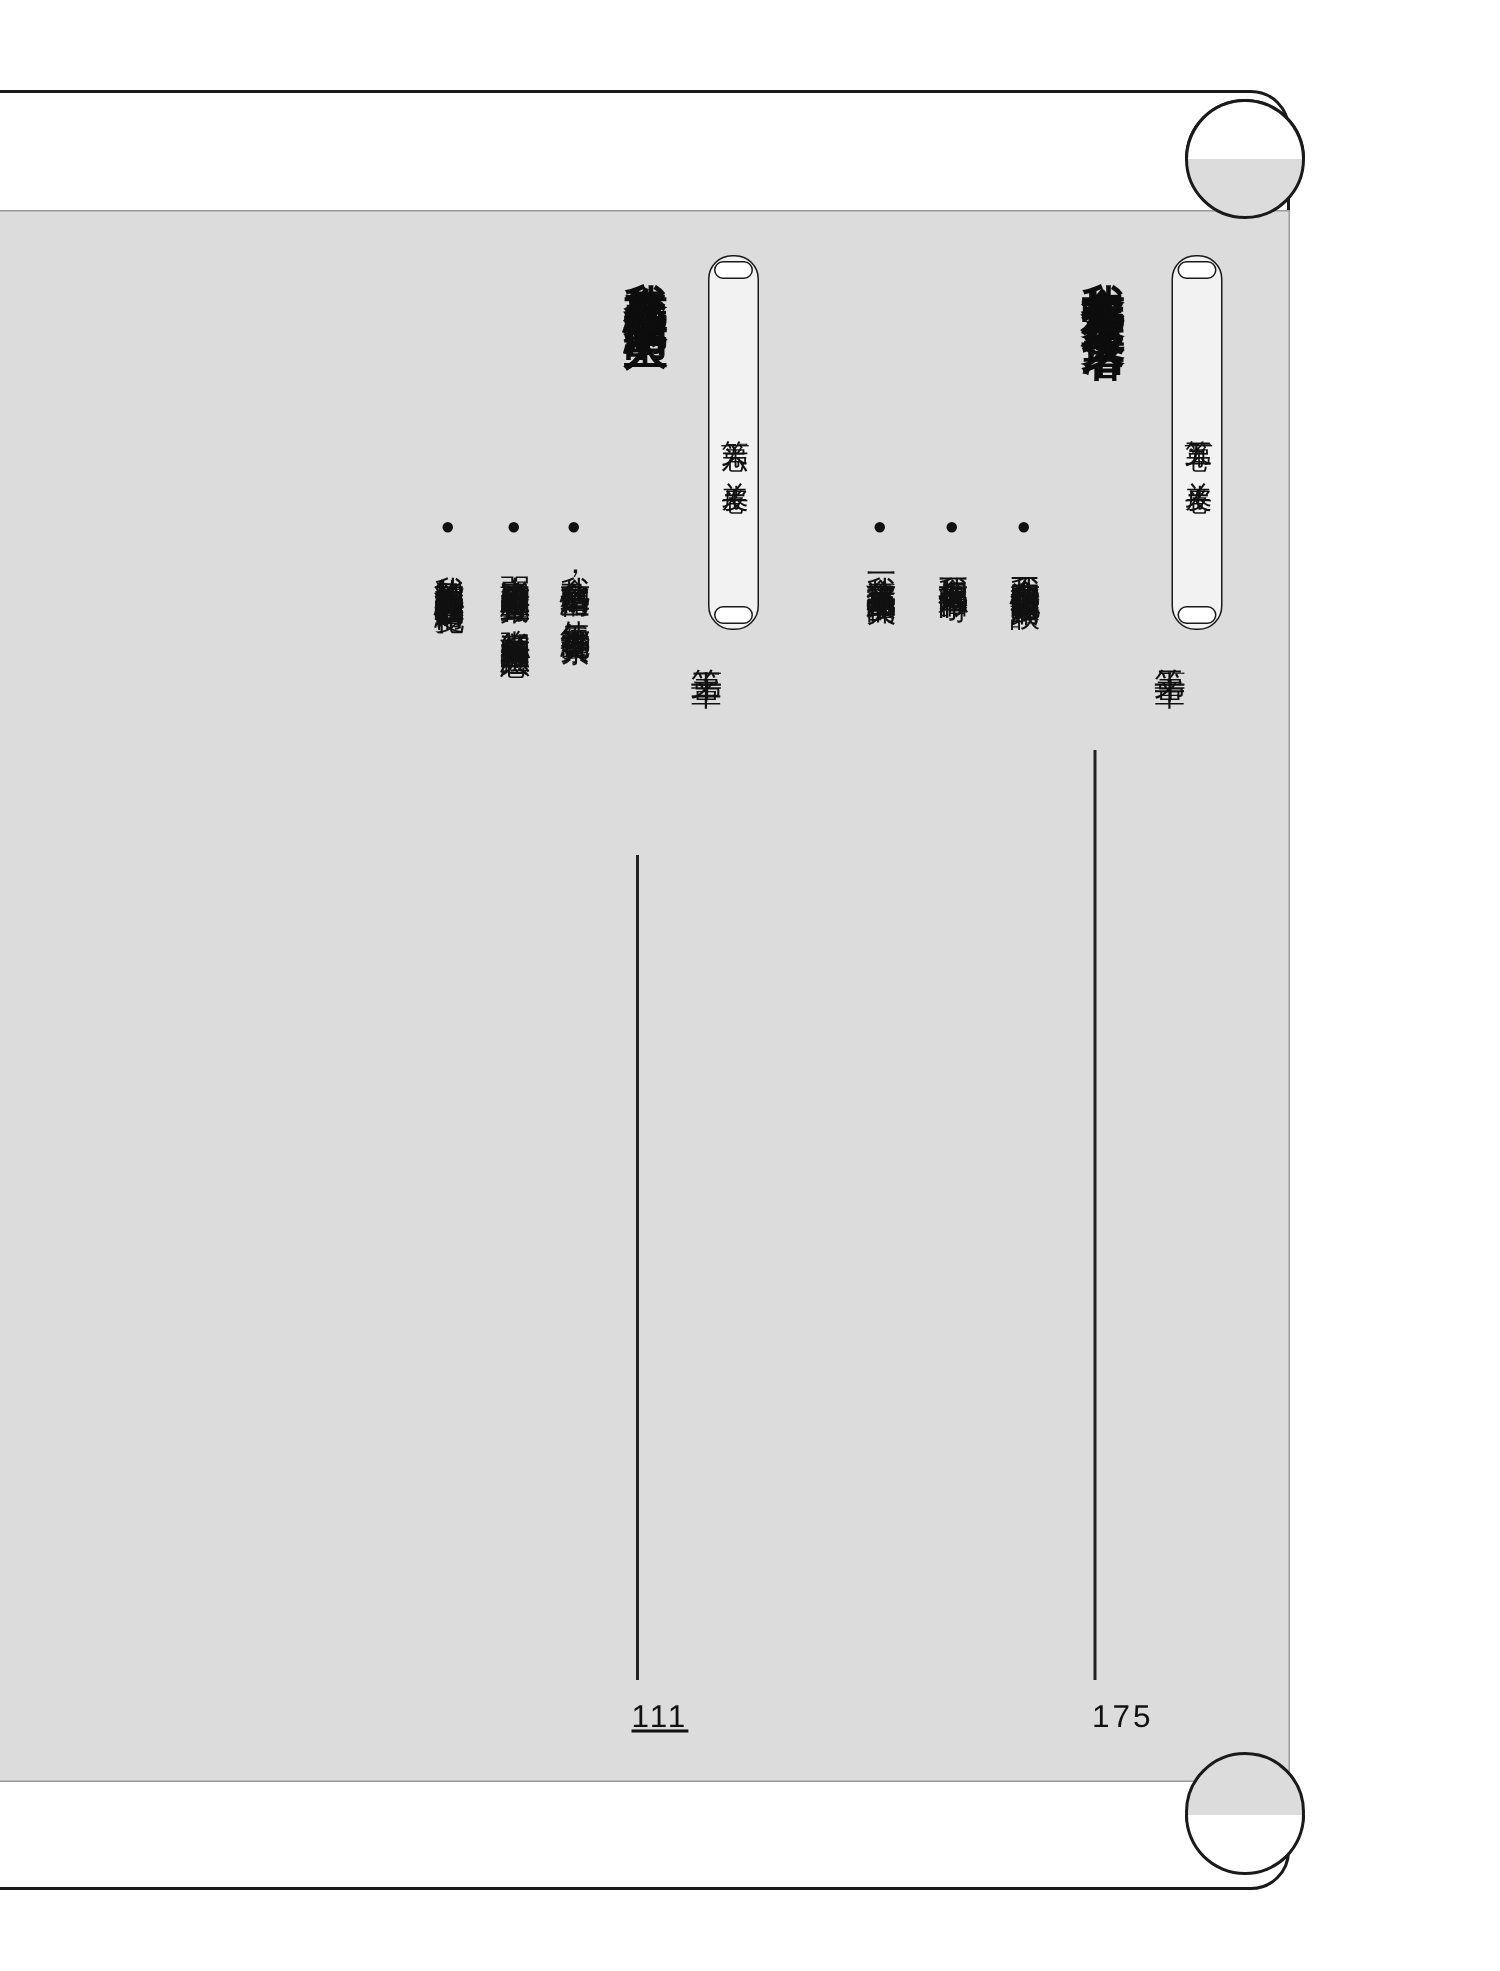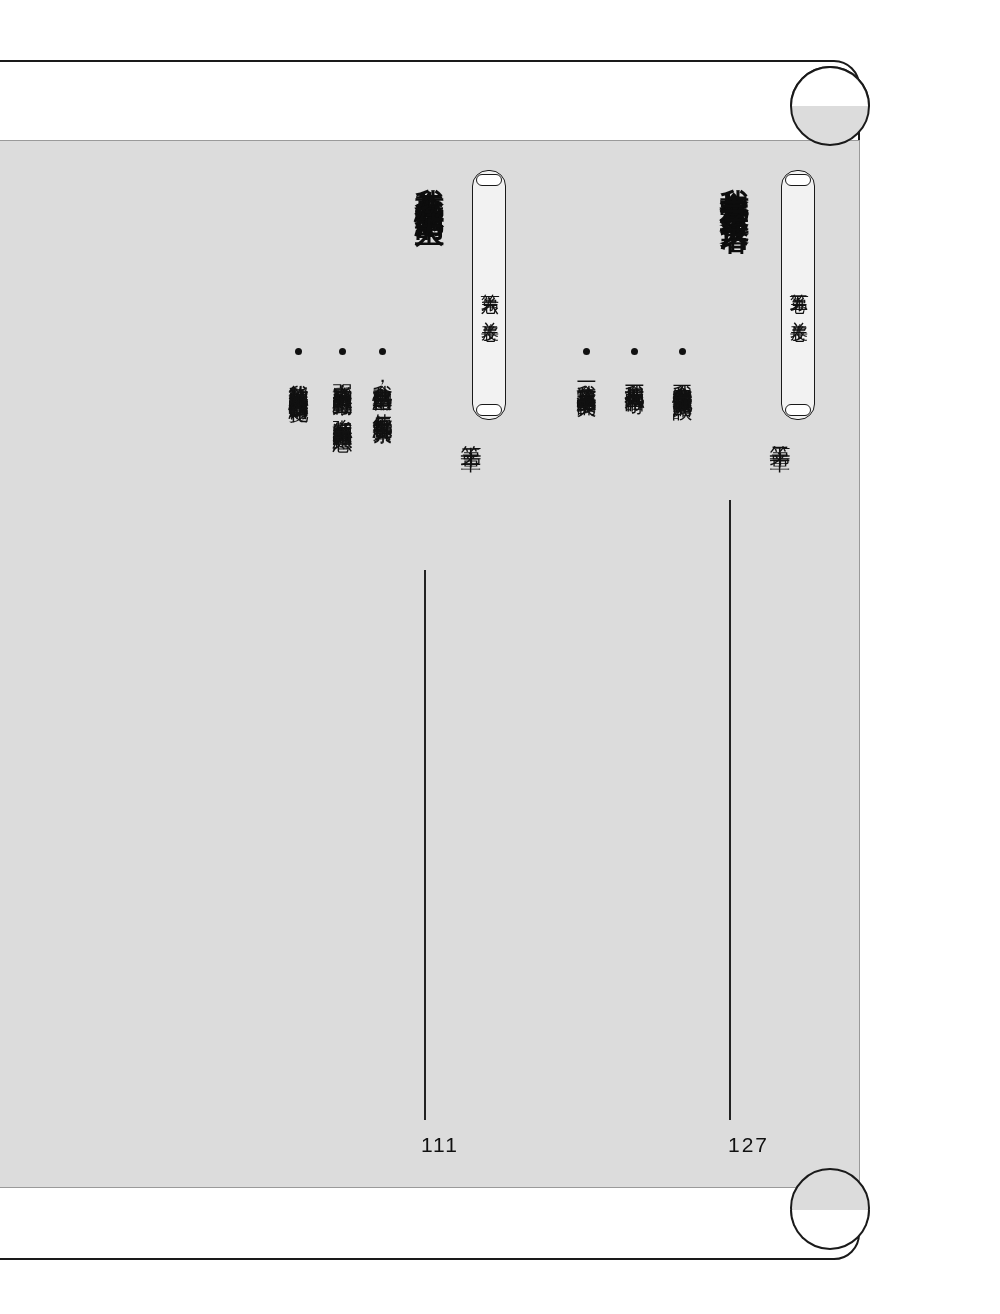--- a/index.html
+++ b/index.html
@@ -192,21 +192,21 @@
   <div class="cap bottom"></div>
   <div class="badge-label">第五卷—羊皮卷</div>
 </div>
 
 <div class="chapter-label" style="left:766px; top:428px;">第十二章</div>
 
 <div class="entry-title" style="left:715px; top:165px;">我會把今天當作最後一天活著</div>
 
 <div class="leader" style="left:729px; top:500px; height:620px;"></div>
 
-<div class="page-num" style="left:728px; top:1133px;">127</div>
+<div class="page-num" style="left:728px; top:1133px;">175</div>
 
 <div class="bullet-dot" style="left:679px; top:348px;"></div>
 <div class="bullet-entry" style="left:670px; top:368px;">我不會浪費時間去哀悼昨日犯下的錯誤</div>
 
 <div class="bullet-dot" style="left:631px; top:348px;"></div>
 <div class="bullet-entry" style="left:622px; top:368px;">我會把握今天的每一個小時</div>
 
 <div class="bullet-dot" style="left:583px; top:348px;"></div>
 <div class="bullet-entry" style="left:574px; top:368px;">我會讓這一天成為生命中最棒的一天</div>
 
@@ -215,21 +215,21 @@
   <div class="cap bottom"></div>
   <div class="badge-label">第六卷—羊皮卷</div>
 </div>
 
 <div class="chapter-label" style="left:457px; top:428px;">第十三章</div>
 
 <div class="entry-title" style="left:410px; top:165px;">我今天要做我情緒的主人</div>
 
 <div class="leader" style="left:424px; top:570px; height:550px;"></div>
 
-<div class="page-num" style="left:421px; top:1133px;">111</div>
+<div class="page-num" style="left:421px; top:1133px;text-decoration:underline;">111</div>
 
 <div class="bullet-dot" style="left:379px; top:348px;"></div>
 <div class="bullet-entry" style="left:370px; top:368px;">我會主宰自己的情緒，使每一天都能結實纍纍</div>
 
 <div class="bullet-dot" style="left:339px; top:348px;"></div>
 <div class="bullet-entry" style="left:330px; top:368px;">弱者容許自己的思想主宰其行動，強者卻讓自己的行動掌握其思想</div>
 
 <div class="bullet-dot" style="left:295px; top:348px;"></div>
 <div class="bullet-entry" style="left:286px; top:368px;">我能夠認知且辨識所有人和我自己的情緒變化</div>
 

